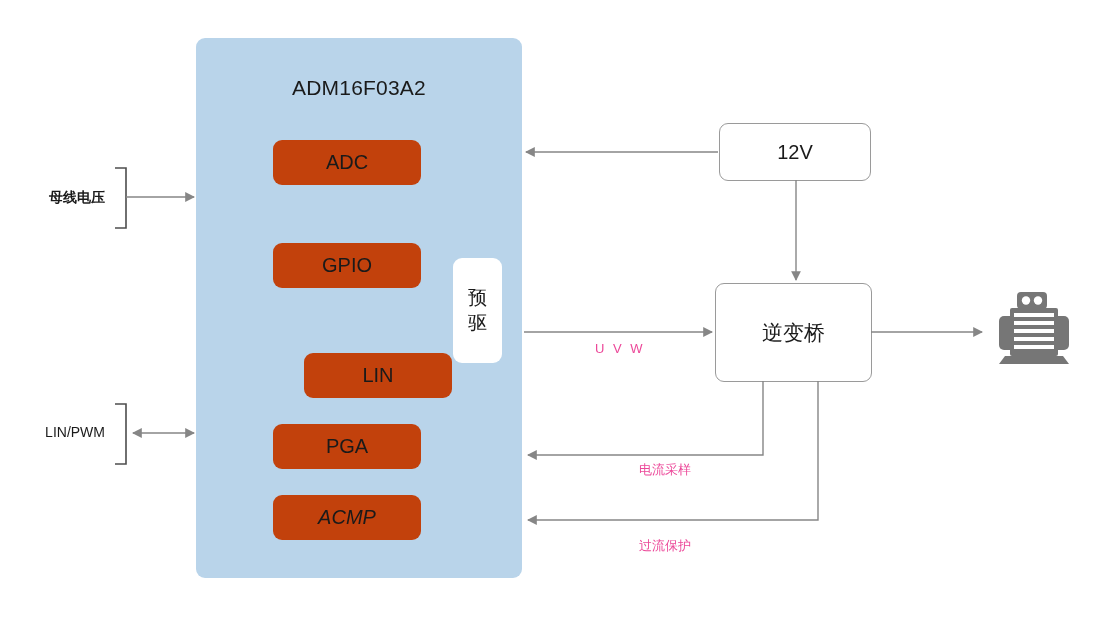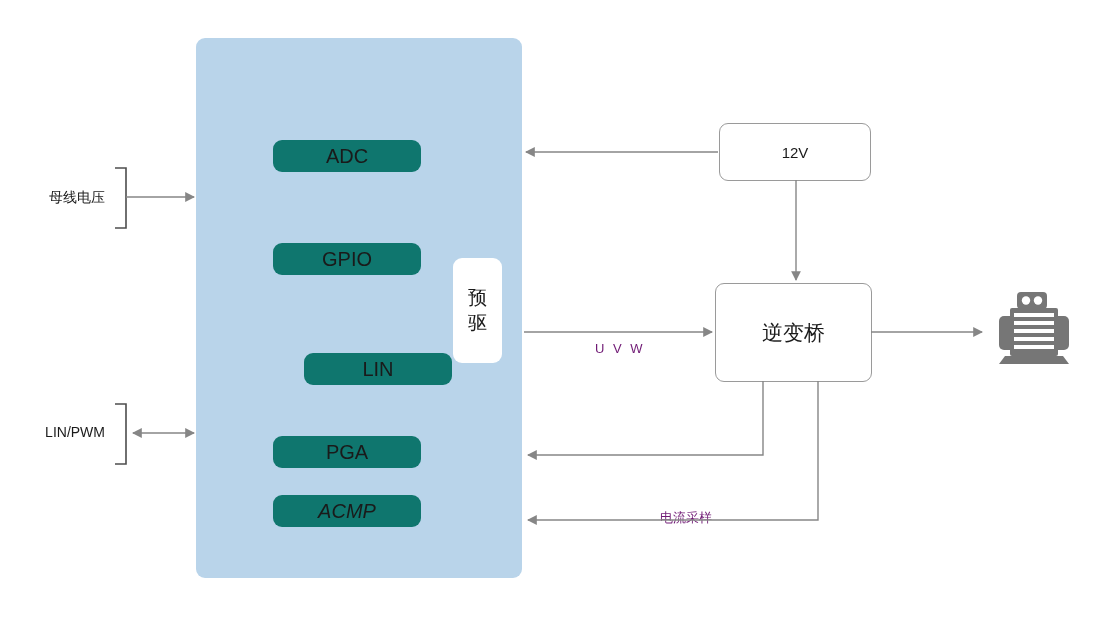--- a/index.html
+++ b/index.html
@@ -35,22 +35,22 @@
     font-size: 21px;
     color: #1a1a1a;
     letter-spacing: 0.2px;
   }
 
   
   .pill {
     position: absolute;
     left: 273px;
     width: 148px;
-    height: 32px;
-    background: #0f766e;
+    height: 45px;
+    background: #c2410c;
     border-radius: 9px;
     display: flex;
     align-items: center;
     justify-content: center;
     font-size: 20px;
     color: #1a1a1a;
   }
 
   
   .predriver {
@@ -77,42 +77,42 @@
     border: 1px solid #9a9a9a;
     border-radius: 9px;
     display: flex;
     align-items: center;
     justify-content: center;
     color: #1a1a1a;
   }
   .box-12v {
     left: 719px; top: 123px;
     width: 150px; height: 56px;
-    font-size: 15px;
+    font-size: 20px;
   }
   .box-bridge {
     left: 715px; top: 283px;
     width: 155px; height: 97px;
     font-size: 21px;
   }
 
   
   .side-label {
     position: absolute;
     font-size: 14px;
     color: #1a1a1a;
     white-space: nowrap;
     text-align: right;
   }
 
   
   .edge-label {
     position: absolute;
     font-size: 13px;
-    color: #701a75;
+    color: #ec4899;
     white-space: nowrap;
     text-align: center;
   }
   .edge-label.uvw { letter-spacing: 2.5px; }
 
   svg.wires {
     position: absolute;
     left: 0; top: 0;
     width: 1100px;
     height: 619px;
@@ -129,40 +129,42 @@
     fill: none;
   }
   .motor-icon { position: absolute; left: 993px; top: 288px; }
 </style>
 </head>
 <body>
 
 <div id="canvas">
 
   <div class="mcu-block"></div>
+  <div class="mcu-title">ADM16F03A2</div>
 
   <div class="pill" style="top:140px;">ADC</div>
   <div class="pill" style="top:211px;margin-top:32px;">GPIO</div>
   <div class="pill" style="top:353px;margin-left:31px;">LIN</div>
-  <div class="pill" style="top:436px;">PGA</div>
+  <div class="pill" style="top:424px;">PGA</div>
   <div class="pill" style="top:495px;font-style:italic;">ACMP</div>
 
   <div class="predriver">
     <span>预</span>
     <span>驱</span>
   </div>
 
   <div class="obox box-12v">12V</div>
   <div class="obox box-bridge">逆变桥</div>
 
-  <div class="side-label" style="left:0px; top:189px; width:105px;">母线电压</div>
+  <div class="side-label" style="left:0px; top:189px; width:105px;font-weight:bold;">母线电压</div>
   <div class="side-label" style="left:0px; top:424px; width:105px;">LIN/PWM</div>
 
   <div class="edge-label uvw" style="left:545px; top:341px; width:150px;">U V W</div>
-  <div class="edge-label" style="left:581px; top:461px; width:210px;margin-top:48px;">电流采样</div>
+  <div class="edge-label" style="left:560px; top:461px; width:210px;">电流采样</div>
+  <div class="edge-label" style="left:560px; top:537px; width:210px;">过流保护</div>
 
   <svg class="wires" viewBox="0 0 1100 619">
     <defs>
       <marker id="arrow" viewBox="0 0 10 10" refX="9" refY="5" markerWidth="7" markerHeight="7" orient="auto-start-reverse">
         <path d="M 0 0 L 10 5 L 0 10 z" fill="#868686"></path>
       </marker>
     </defs>
 
     <path class="bracket" d="M 115 168 L 126 168 L 126 228 L 115 228"></path>
 

